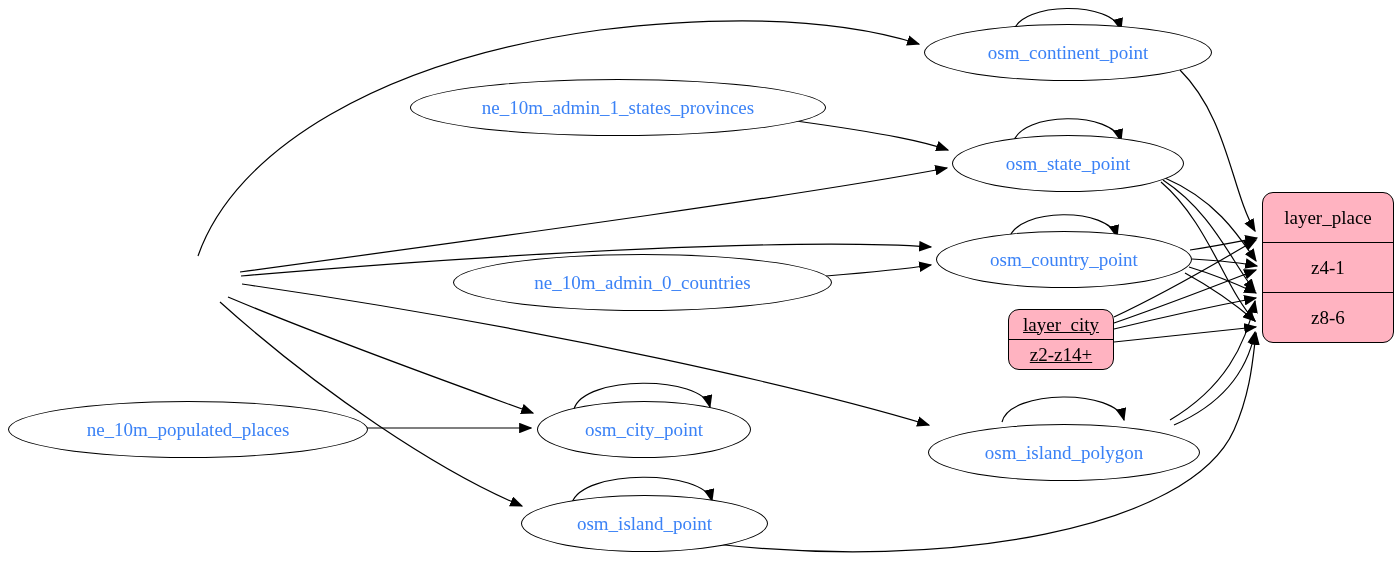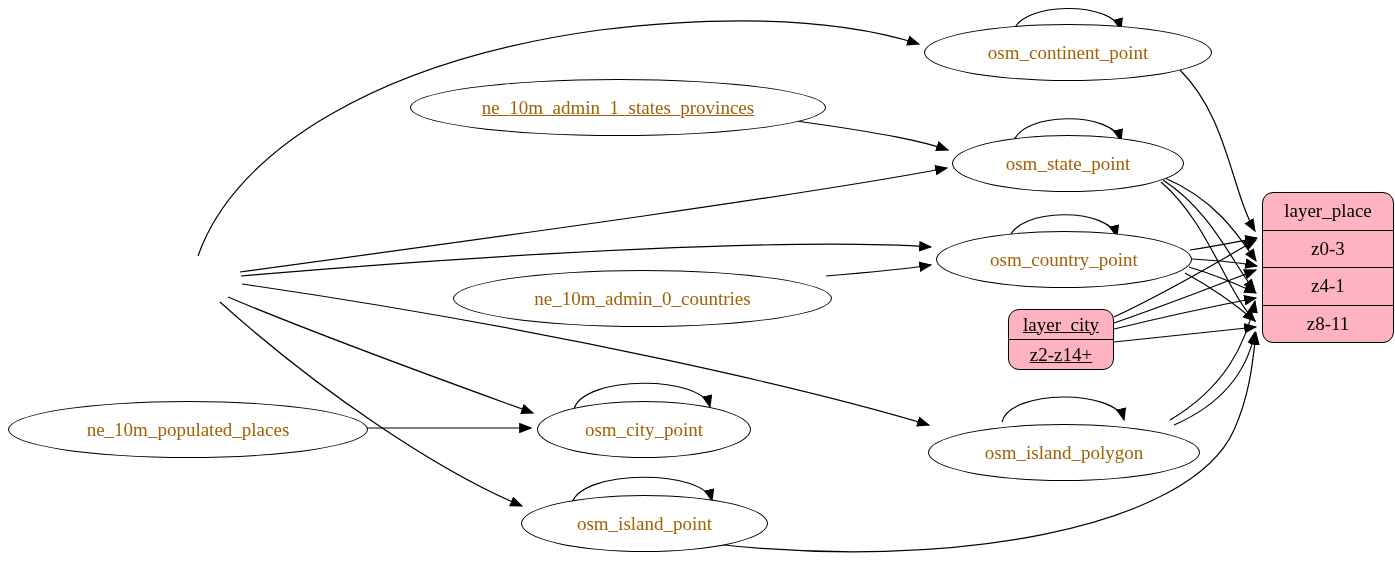--- a/index.html
+++ b/index.html
@@ -4,21 +4,21 @@
 <style>
   html,body{margin:0;padding:0;background:#ffffff;}
   #canvas{
     position:relative;width:1395px;height:568px;background:#ffffff;
     font-family:"Liberation Serif","DejaVu Serif",serif;overflow:hidden;
   }
   #edges{position:absolute;left:0;top:0;width:1395px;height:568px;}
   .node{
     position:absolute;display:flex;align-items:center;justify-content:center;
     background:#ffffff;border:1.2px solid #000;border-radius:50%;
-    font-size:19px;color:#a16207;white-space:nowrap;z-index:2;
+    font-size:19px;color:#3b82f6;white-space:nowrap;z-index:2;
   }
   .record{
     position:absolute;background:var(--rec-fill,#ffb3c1);
     border:1.6px solid #000;border-radius:11px;overflow:hidden;
     font-size:19px;color:#000;text-align:center;z-index:2;
     display:flex;flex-direction:column;
   }
   .record .row{
     flex:1;display:flex;align-items:center;justify-content:center;
     border-top:1.3px solid #000;
@@ -67,25 +67,25 @@
     <path class="edge" d="M 1114 317 C 1180 286, 1227 256, 1256 240" marker-end="url(#arrow)"></path>
     <path class="edge" d="M 1114 323 C 1180 300, 1230 280, 1256 270" marker-end="url(#arrow)"></path>
     <path class="edge" d="M 1114 329 C 1180 313, 1230 303, 1256 298" marker-end="url(#arrow)"></path>
     <path class="edge" d="M 1114 342 C 1180 335, 1230 330, 1256 327" marker-end="url(#arrow)"></path>
     <path class="edge" d="M 1170 420 C 1224 388, 1246 345, 1255 301" marker-end="url(#arrow)"></path>
     <path class="edge" d="M 1174 425 C 1227 402, 1248 367, 1255 332" marker-end="url(#arrow)"></path>
     <path class="edge" d="M 706 543 C 950 572, 1190 528, 1234 430 C 1251 392, 1253 357, 1256 333" marker-end="url(#arrow)"></path>
   </svg>
 
 
-  <div class="node" style="left:410px;top:79px;width:414px;height:55px;text-decoration:underline;">
+  <div class="node" style="left:410px;top:79px;width:414px;height:55px;">
     <span>ne_10m_admin_1_states_provinces</span>
   </div>
 
-  <div class="node" style="left:453px;top:270px;width:377px;height:55px;">
+  <div class="node" style="left:453px;top:254px;width:377px;height:55px;">
     <span>ne_10m_admin_0_countries</span>
   </div>
 
   <div class="node" style="left:8px;top:401px;width:358px;height:55px;justify-content:center;">
     <span>ne_10m_populated_places</span>
   </div>
 
   <div class="node" style="left:924px;top:24px;width:286px;height:55px;">
     <span>osm_continent_point</span>
   </div>
@@ -110,18 +110,17 @@
     <span>osm_island_point</span>
   </div>
 
   <div class="record" style="left: 1008px; top: 309px; width: 104px; height: 59px; text-decoration: underline; --rec-fill: #ffb3c1;">
     <div class="row">layer_city</div>
     <div class="row">z2-z14+</div>
   </div>
 
   <div class="record" style="left: 1262px; top: 192px; width: 130px; height: 149px; --rec-fill: #ffb3c1;">
     <div class="row">layer_place</div>
-    <div class="row">z0-3</div>
     <div class="row">z4-1</div>
-    <div class="row">z8-11</div>
+    <div class="row">z8-6</div>
   </div>
 
 </div>
 
 </body></html>

